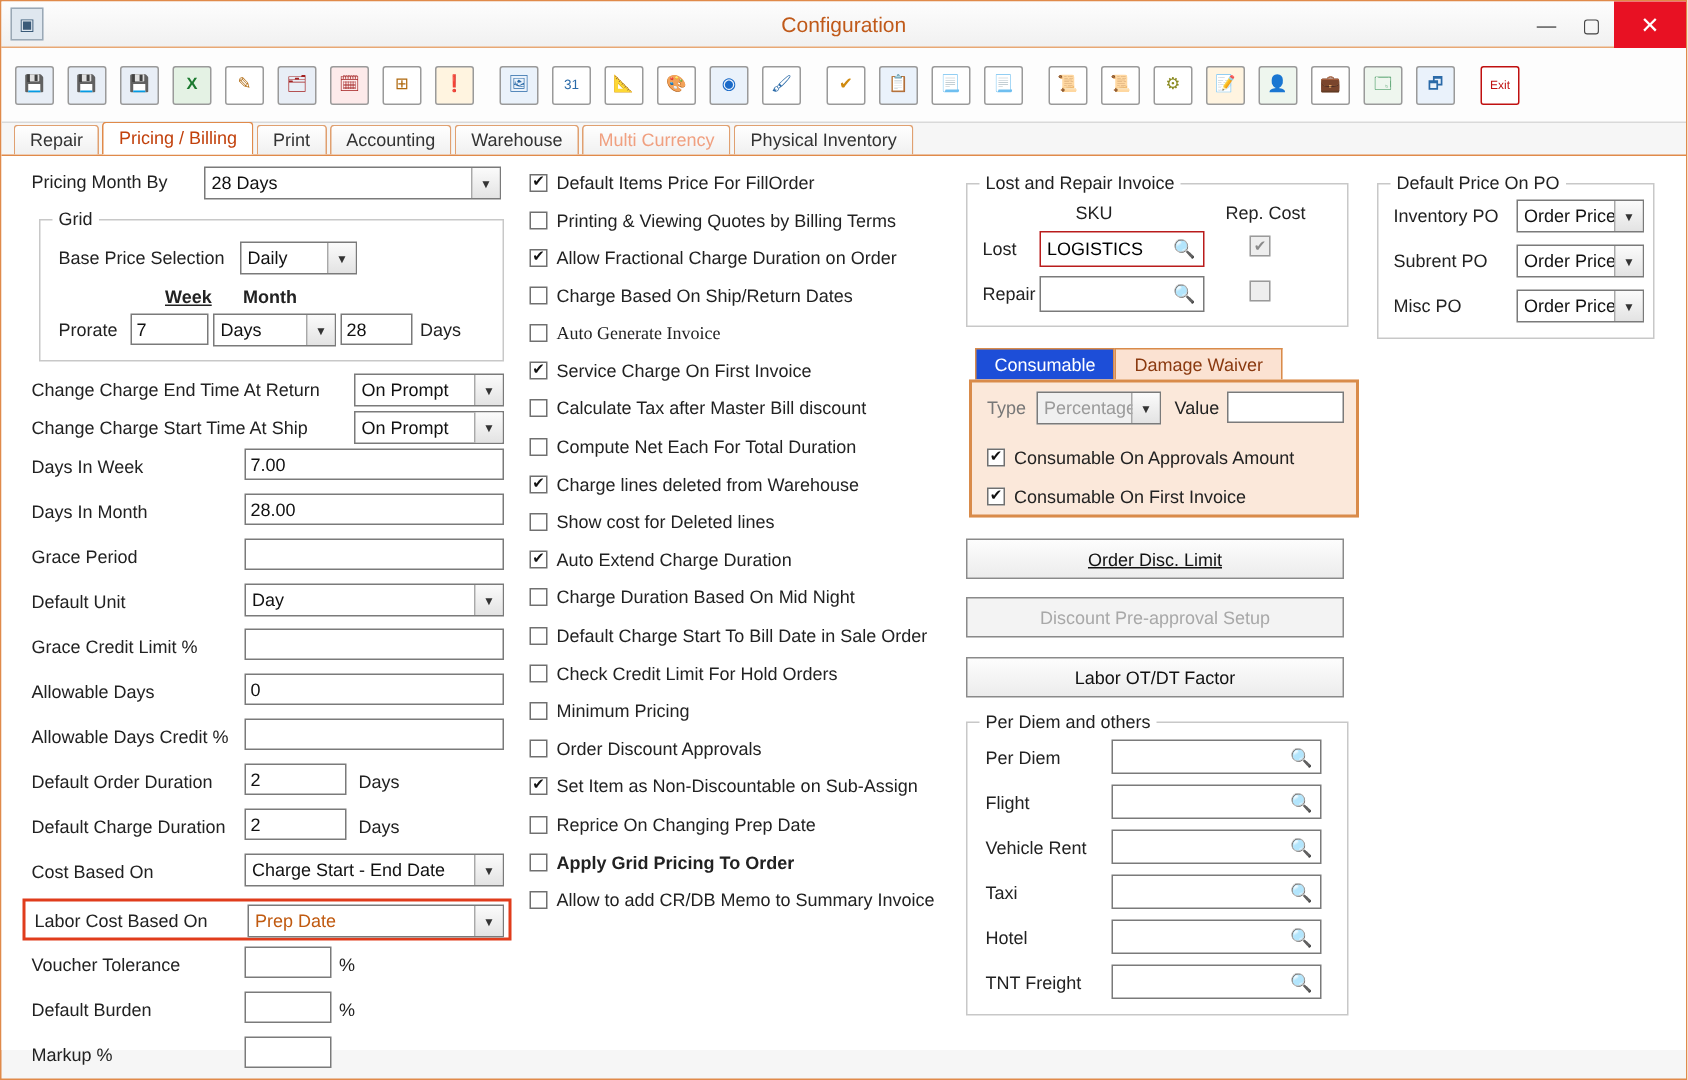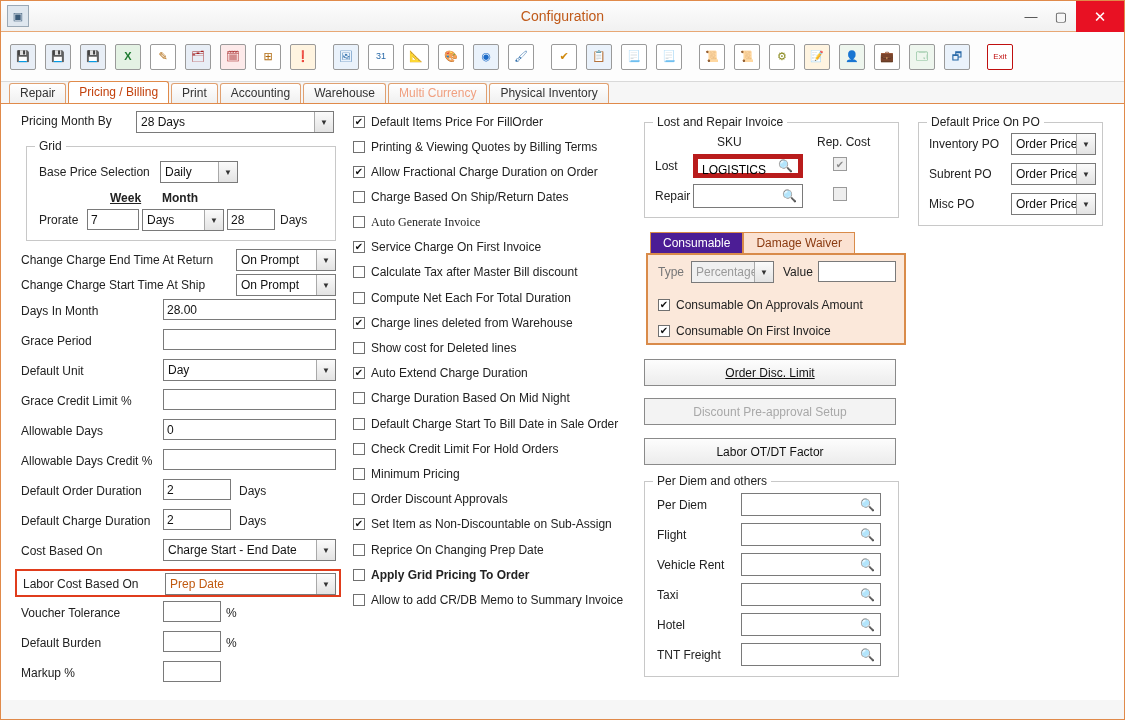--- a/index.html
+++ b/index.html
@@ -137,21 +137,21 @@
   .srch {
     position:absolute; right:1px; top:1px; width:22px; bottom:1px;
     display:flex;align-items:center;justify-content:center;
     color:#1a73c8; font-size:12px;
   }
   .inner-tab {
     height:21px; line-height:20px; padding:0 12px;
     border:1px solid #d98b4a; border-bottom:none;
     font-size:12px;
   }
-  .inner-tab.sel { background:#4c1d95; color:#fff; }
+  .inner-tab.sel { background:#1d4ed8; color:#fff; }
   .inner-tab.unsel { background:#fbe2d2; color:#8a3a10; }
   .highlight-box { border:2px solid #e03c1c; }
   .u { text-decoration:underline; }
 </style>
 </head>
 <body>
 
 <div class="window">
 
   <div class="titlebar">
@@ -303,20 +303,24 @@
       </div>
 
       <div style="position:relative;height:25px;">
         <div class="lbl" style="position:absolute;left:0;top:4px;">Change Charge Start Time At Ship</div>
         <div class="combo" style="position:absolute;left:215px;top:0;width:100px;">
           <span>On Prompt</span>
           <span class="arrow">▼</span>
         </div>
       </div>
 
+      <div style="position:relative;height:30px;">
+        <div class="lbl" style="position:absolute;left:0;top:5px;">Days In Week</div>
+        <input class="txt" style="position: absolute; left: 142px; top: 0px; width: 173px;" value="7.00">
+      </div>
 
       <div style="position:relative;height:30px;">
         <div class="lbl" style="position:absolute;left:0;top:5px;">Days In Month</div>
         <input class="txt" style="position: absolute; left: 142px; top: 0px; width: 173px;" value="28.00">
       </div>
 
       <div style="position:relative;height:30px;">
         <div class="lbl" style="position:absolute;left:0;top:5px;">Grace Period</div>
         <input class="txt" style="position: absolute; left: 142px; top: 0px; width: 173px;" value="">
       </div>
@@ -472,21 +476,21 @@
         <span class="lbl">Allow to add CR/DB Memo to Summary Invoice</span>
       </div>
     </div>
 
     <div class="grp" style="left:643px;top:18px;width:255px;height:96px;">
       <div class="cap">Lost and Repair Invoice</div>
       <div class="lbl" style="position:absolute;left:72px;top:12px;">SKU</div>
       <div class="lbl" style="position:absolute;left:172px;top:12px;">Rep. Cost</div>
 
       <div class="lbl" style="position:absolute;left:10px;top:36px;">Lost</div>
-      <div style="position:absolute;left:48px;top:31px;width:110px;height:24px;border:5px solid #b91c1c;background:#fff;">
+      <div style="position:absolute;left:48px;top:31px;width:110px;height:24px;border:1px solid #b91c1c;background:#fff;">
         <span style="position:absolute;left:4px;top:4px;font-size:12px;">LOGISTICS</span>
         <span class="srch">🔍</span>
       </div>
       <div style="position:absolute;left:188px;top:34px;width:14px;height:14px;border:1px solid #9a9a9a;background:#eee;display:flex;align-items:center;justify-content:center;font-size:10px;color:#8a8a8a;">✔</div>
 
       <div class="lbl" style="position:absolute;left:10px;top:66px;">Repair</div>
       <div style="position:absolute;left:48px;top:61px;width:110px;height:24px;border:1px solid #7a7a7a;background:#fff;">
         <span style="position:absolute;left:4px;top:4px;font-size:12px;"></span>
         <span class="srch">🔍</span>
       </div>

